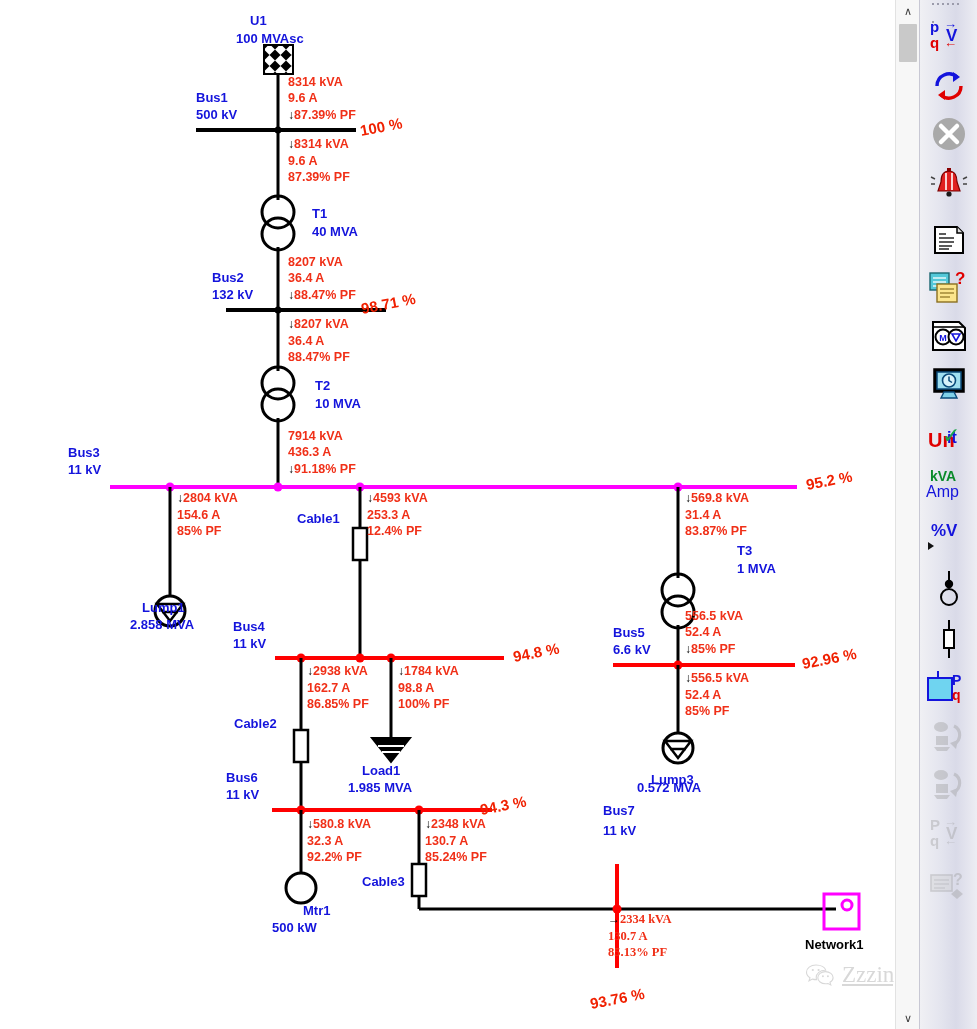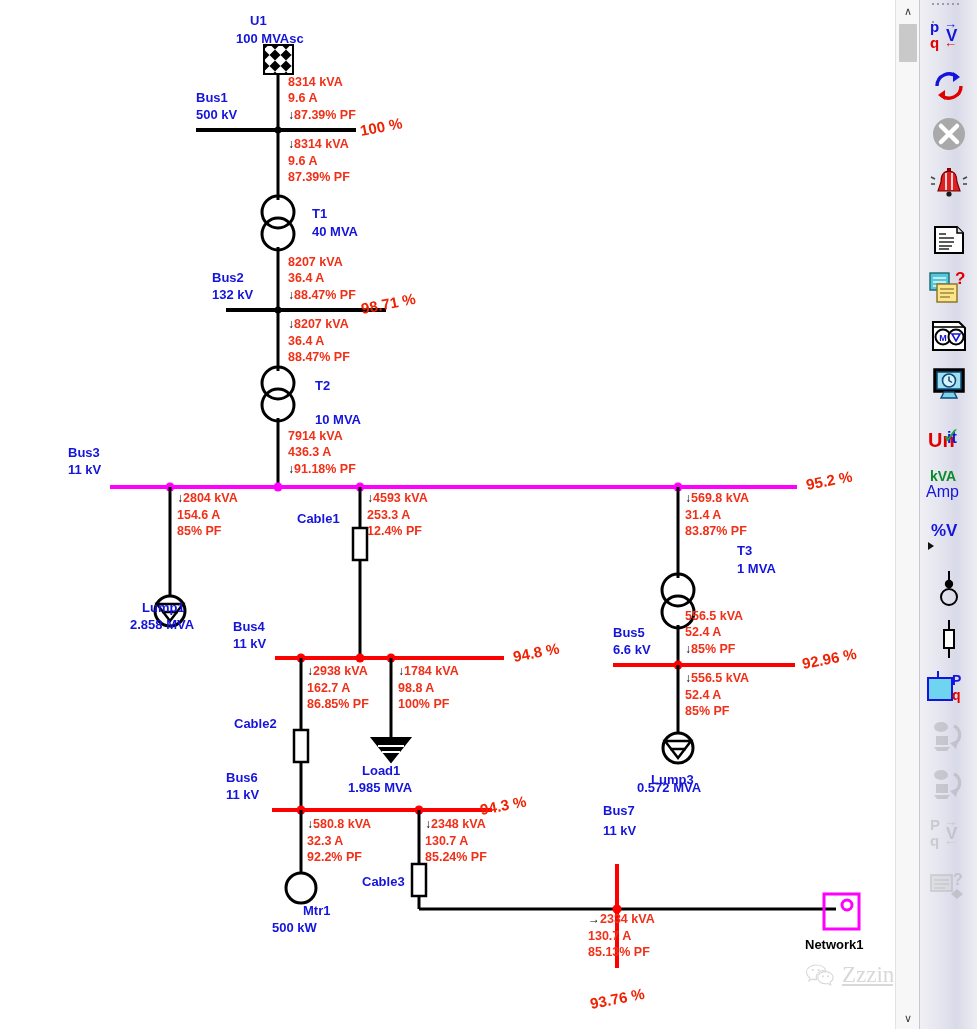--- a/index.html
+++ b/index.html
@@ -262,21 +262,21 @@
   <div class="lbl blue" style="left:212px;top:287px;">132 kV</div>
   <div class="lbl pct" style="left:363px;top:300px;">98.71 %</div>
 
   <div class="flowblk" style="left:288px;top:316px;">
     <span class="r"><span class="ar">↓</span><span>8207 kVA</span></span>
     <span class="r">36.4 A</span>
     <span class="r">88.47% PF</span>
   </div>
 
   <div class="lbl blue" style="left:315px;top:378px;">T2</div>
-  <div class="lbl blue" style="left:315px;top:412px;">10 MVA</div>
+  <div class="lbl blue" style="left:315px;top:396px;">10 MVA</div>
 
   <div class="flowblk" style="left:288px;top:428px;">
     <span class="r">7914 kVA</span>
     <span class="r">436.3 A</span>
     <span class="r"><span class="ar">↓</span><span>91.18% PF</span></span>
   </div>
 
   <div class="lbl blue" style="left:68px;top:445px;">Bus3</div>
   <div class="lbl blue" style="left:68px;top:462px;">11 kV</div>
   <div class="lbl pct" style="left:808px;top:476px;">95.2 %</div>
@@ -365,21 +365,21 @@
     <span class="r"><span class="ar">↓</span><span>2348 kVA</span></span>
     <span class="r">130.7 A</span>
     <span class="r">85.24% PF</span>
   </div>
 
   <div class="lbl blue" style="left:362px;top:874px;">Cable3</div>
 
   <div class="lbl blue" style="left:279px;top:903px;padding-left:24px;">Mtr1</div>
   <div class="lbl blue" style="left:272px;top:920px;">500 kW</div>
 
-  <div class="flowblk" style="left:588px;top:911px;">
+  <div class="flowblk" style="left:608px;top:911px;font-family:Liberation Serif, serif;">
     <span class="r"><span class="ar">→</span><span>2334 kVA</span></span>
     <span class="r">130.7 A</span>
     <span class="r">85.13% PF</span>
   </div>
 
   <div class="lbl blk" style="left:805px;top:937px;">Network1</div>
 
   <div id="watermark">
     <svg width="30" height="24" viewBox="0 0 30 24">
       <path d="M11 2 C5.5 2 1.5 5.3 1.5 9.2 C1.5 11.4 2.9 13.4 5 14.7 L4 17.8 L7.4 16.1 C8.5 16.4 9.7 16.6 11 16.6 C11.2 16.6 11.4 16.6 11.6 16.6 C11.3 15.9 11.2 15.2 11.2 14.4 C11.2 10.4 15.1 7.2 19.9 7.2 C20.2 7.2 20.4 7.2 20.7 7.2 C19.9 4.2 15.9 2 11 2 Z" fill="none" stroke="#d8d8d8" stroke-width="1.1"></path>

